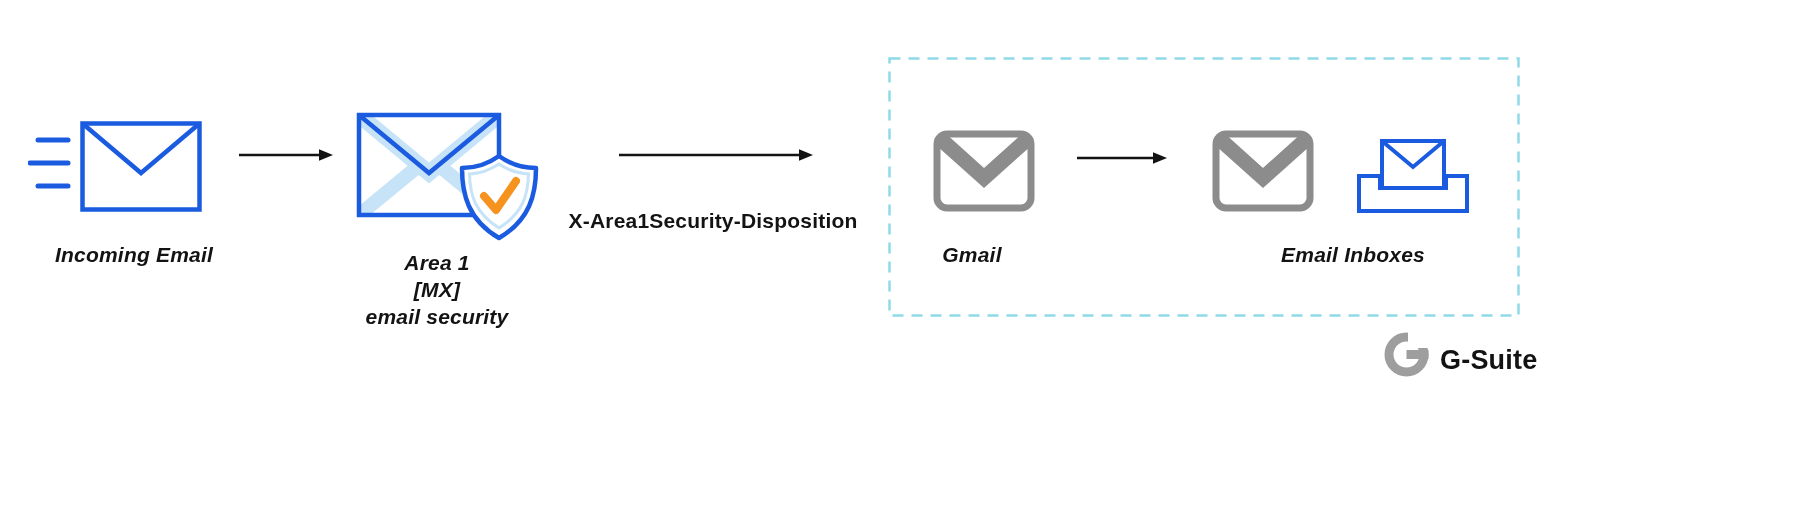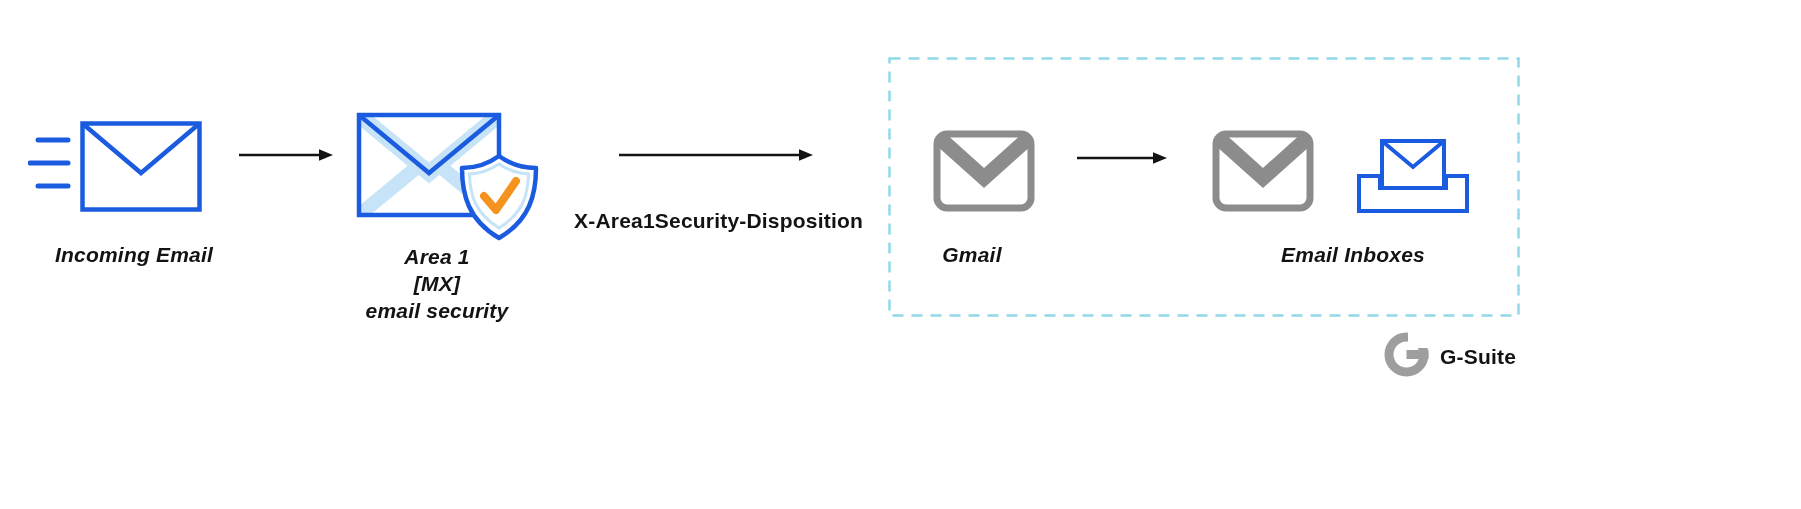--- a/index.html
+++ b/index.html
@@ -16,23 +16,23 @@
   .canvas{
     position:relative;width:1801px;height:509px;background:#fff;overflow:hidden;
     font-family:"Liberation Sans",sans-serif;color:var(--text);
   }
   .abs{position:absolute;}
   .label{
     font-size:21px;font-weight:600;text-align:center;color:var(--text);
     letter-spacing:.2px;line-height:27px;font-style:italic;
   }
   .edge-label{
-    font-size:21px;font-weight:600;text-align:right;color:var(--text);letter-spacing:.2px;
+    font-size:21px;font-weight:600;text-align:center;color:var(--text);letter-spacing:.2px;
   }
-  .brand-text{font-size:21px;font-weight:600;color:var(--text);letter-spacing:.2px;}
+  .brand-text{font-size:27px;font-weight:600;color:var(--text);letter-spacing:.2px;}
 </style>
 </head>
 <body>
 
 <div class="canvas">
 
   <svg class="abs" style="left:28px;top:134px" width="44" height="62" viewBox="0 0 44 62">
     <line x1="10" y1="6" x2="40" y2="6" style="stroke:var(--blue)" stroke-width="5" stroke-linecap="round"></line>
     <line x1="2" y1="29" x2="40" y2="29" style="stroke:var(--blue)" stroke-width="5" stroke-linecap="round"></line>
     <line x1="10" y1="52" x2="40" y2="52" style="stroke:var(--blue)" stroke-width="5" stroke-linecap="round"></line>
@@ -64,21 +64,21 @@
     </g>
     <path d="M3 3 L73 61 L143 3" style="fill:none;stroke:var(--blue)" stroke-width="4.5"></path>
     <rect x="3" y="3" width="140" height="100" style="fill:none;stroke:var(--blue)" stroke-width="4.5"></rect>
     <g transform="translate(104,42)">
       <path d="M39 2 C50 10 64 14 76 14 C76 40 70 66 39 84 C8 66 2 40 2 14 C14 14 28 10 39 2 Z" style="fill:#fff;stroke:var(--blue)" stroke-width="4.5" stroke-linejoin="round"></path>
       <path d="M39 10 C48 16 59 19.5 68.5 20 C68 41 63 59 39 74 C15 59 10 41 9.5 20 C19 19.5 30 16 39 10 Z" style="fill:none;stroke:var(--light-blue)" stroke-width="3"></path>
       <path d="M24 42 L36 56 L56 27" style="fill:none;stroke:var(--orange)" stroke-width="8" stroke-linecap="round" stroke-linejoin="round"></path>
     </g>
   </svg>
 
-  <div class="abs label" style="left:337px;top:243px;width:200px">
+  <div class="abs label" style="left:337px;top:249px;width:200px">
     <div>Area 1</div>
     <div>[MX]</div>
     <div>email security</div>
   </div>
 
   <svg class="abs" style="left:618px;top:146px" width="196" height="18" viewBox="0 0 196 18">
     <line x1="1" y1="9" x2="182" y2="9" style="stroke:var(--arrow)" stroke-width="2.6"></line>
     <polygon points="195,9 181,3.2 181,14.8" style="fill:var(--arrow)"></polygon>
   </svg>
 

